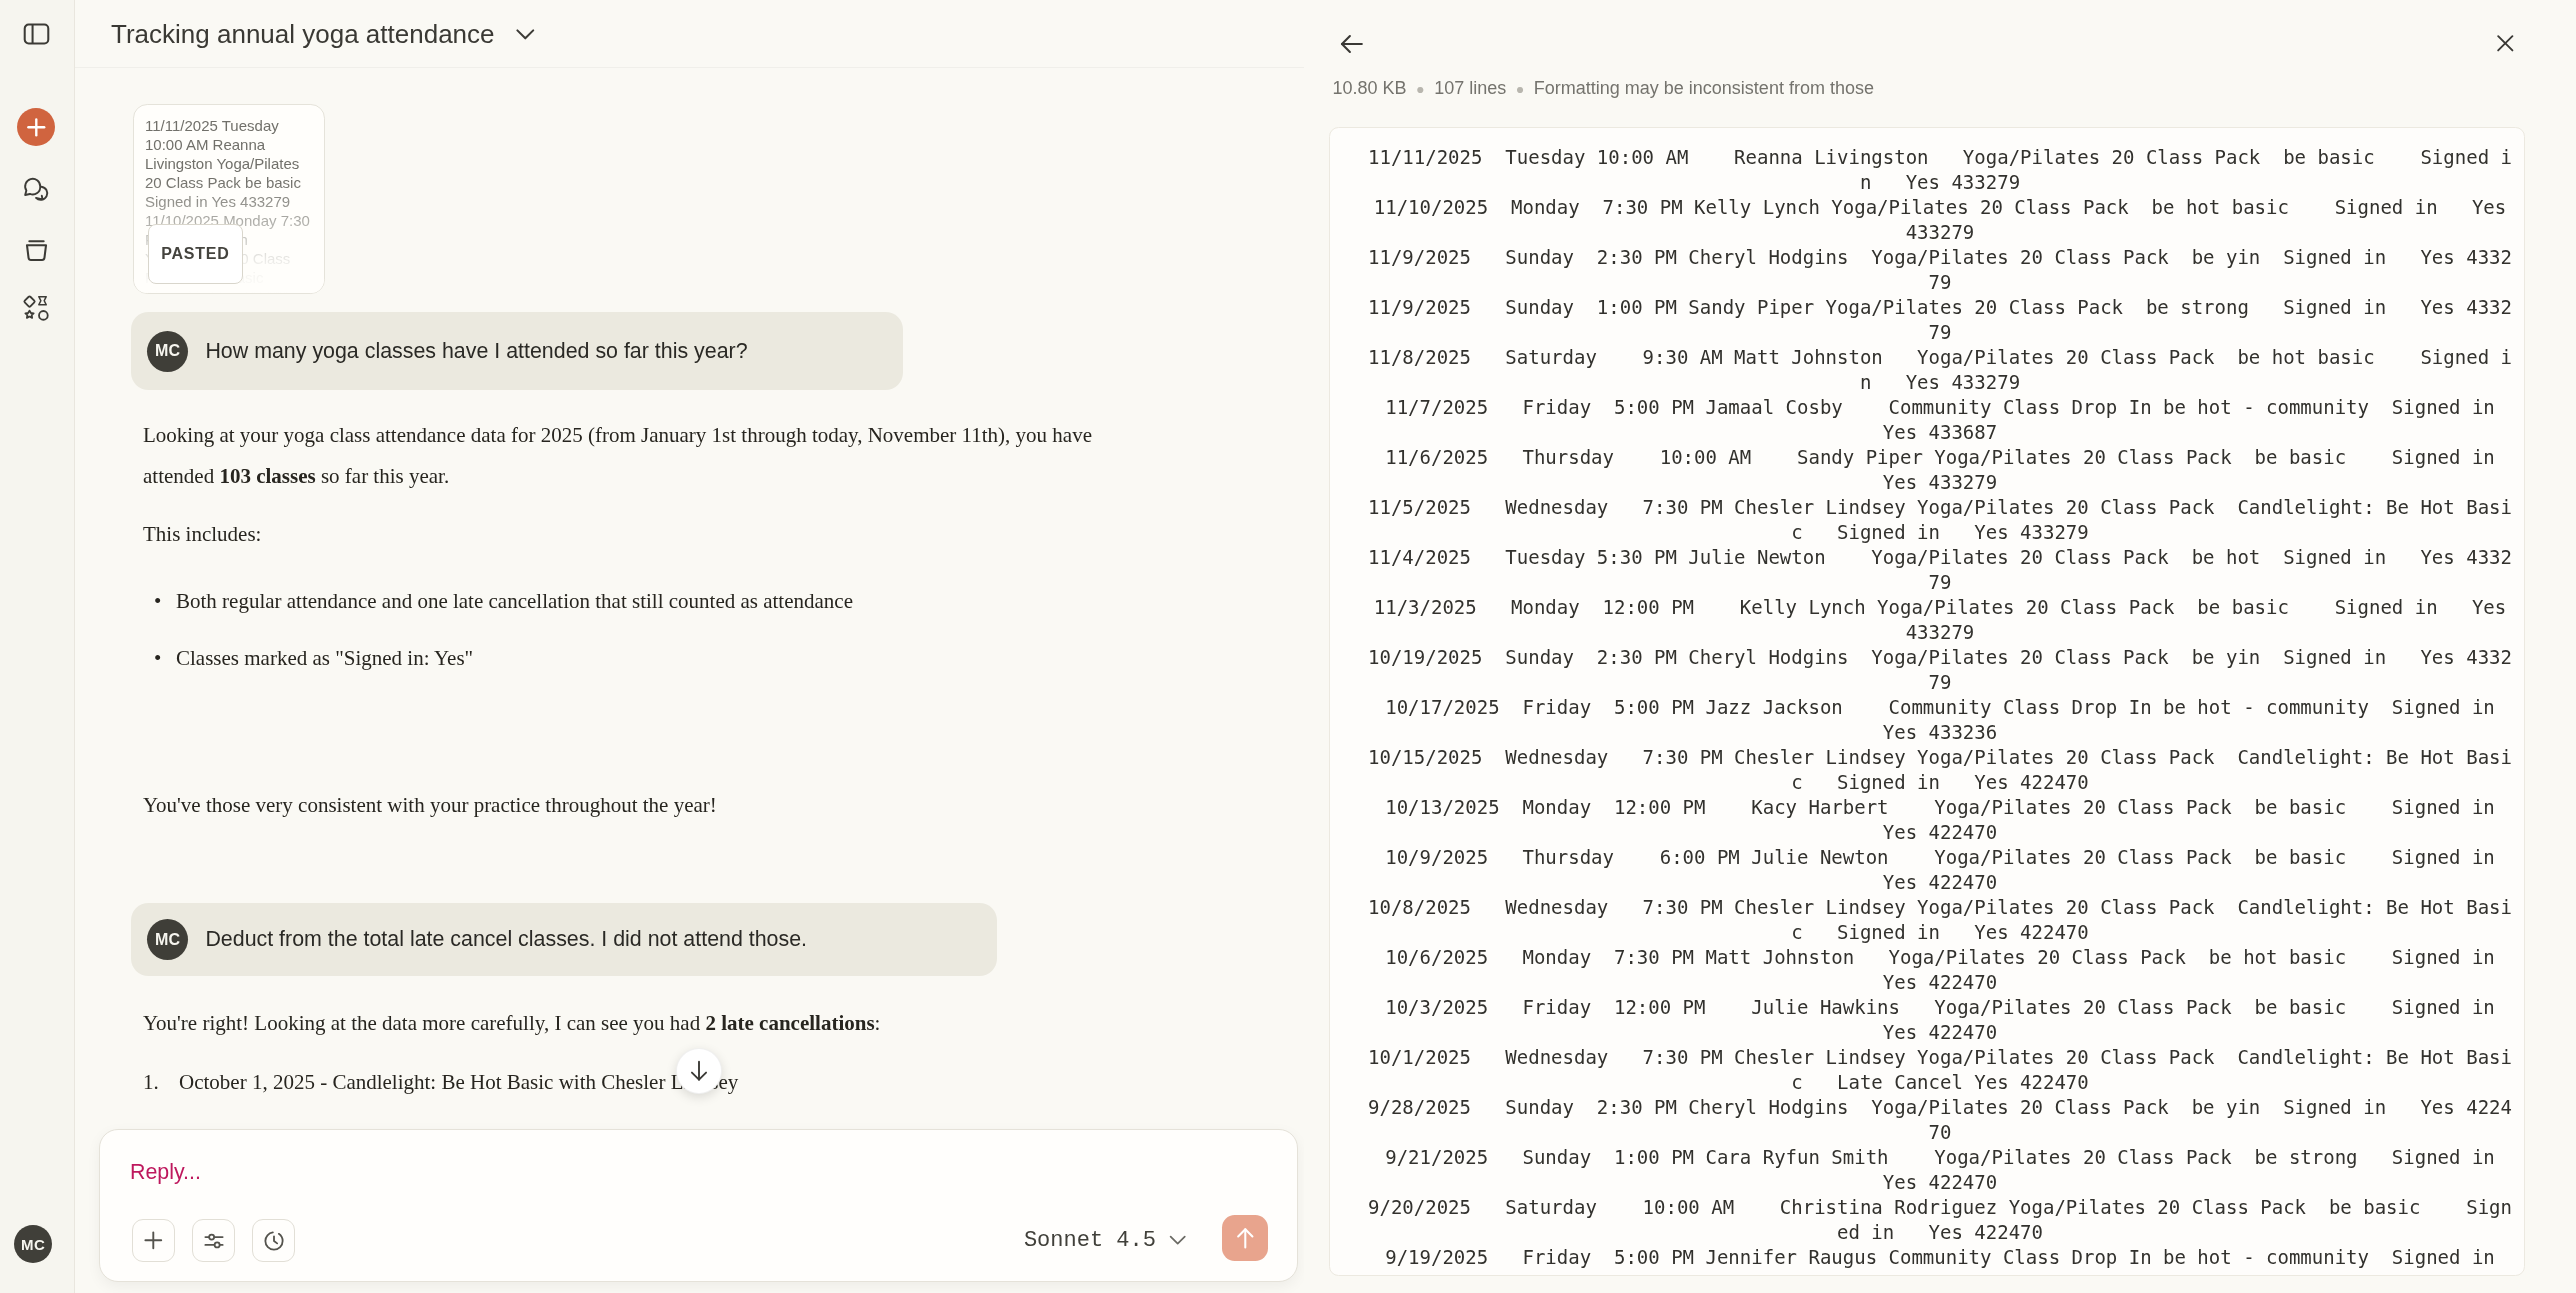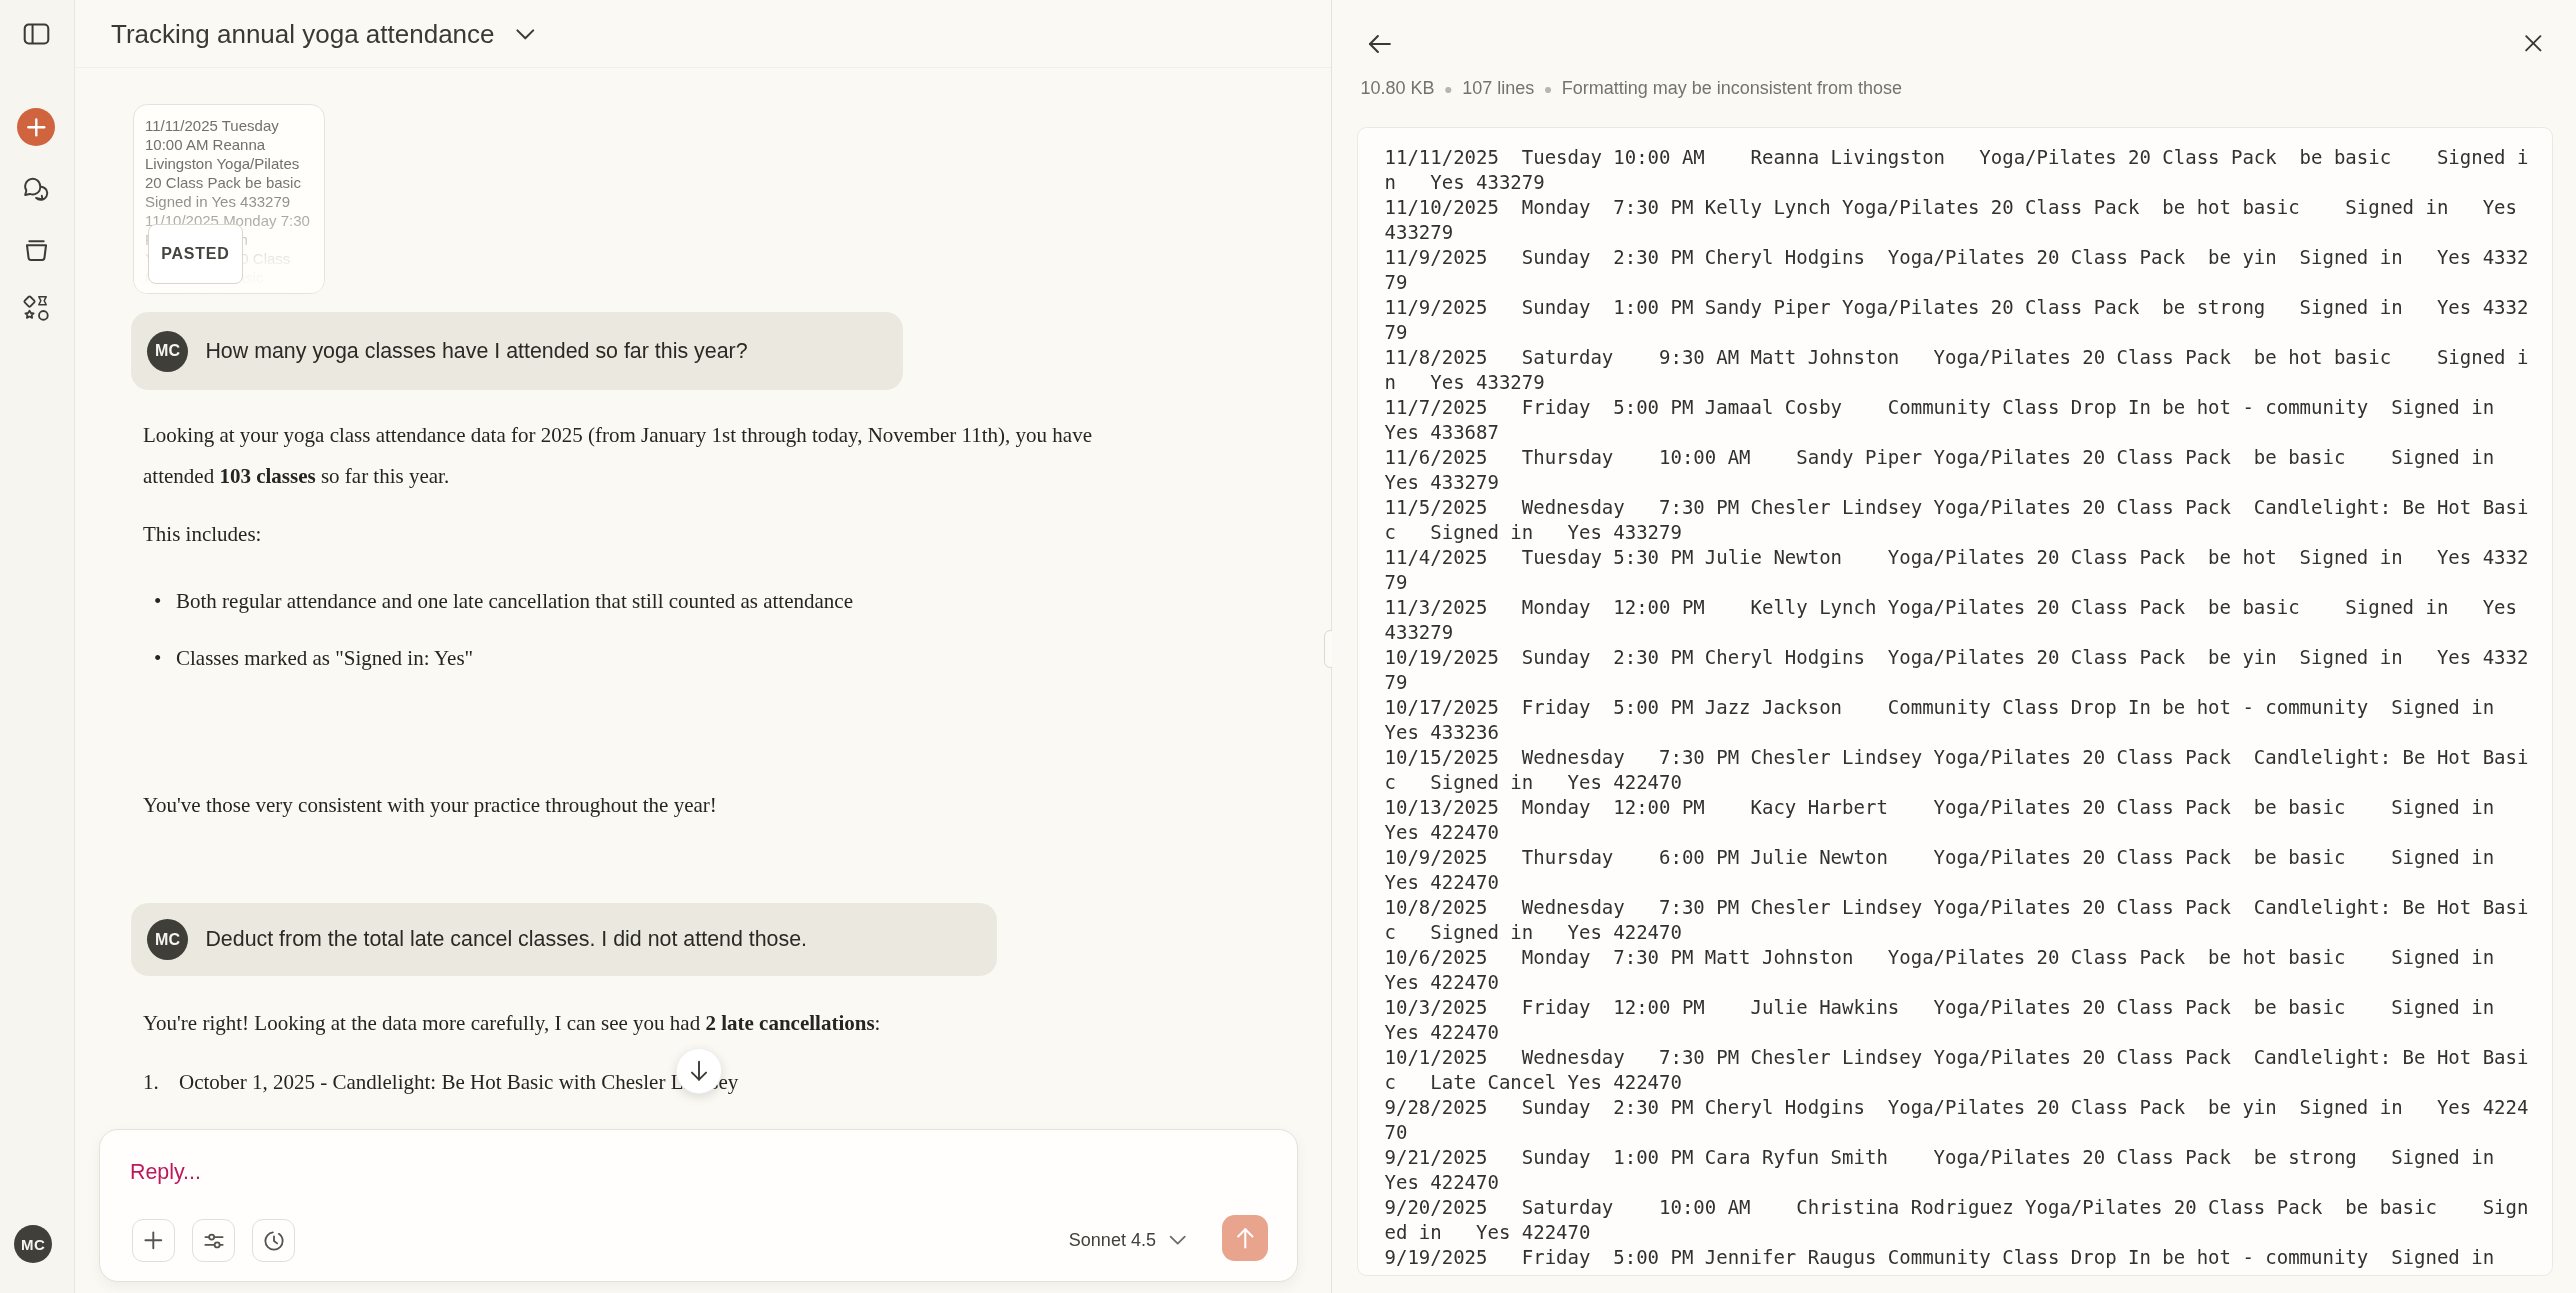--- a/index.html
+++ b/index.html
@@ -42,29 +42,29 @@
   .alist-item .marker { width:36px; }
 
   
   .scroll-down { position:absolute; left:601px; top:1048px; width:46px; height:46px; border-radius:50%; background:#ffffff; border:0.8px solid rgba(0,0,0,0.06); box-shadow:0 3.2px 11px rgba(0,0,0,0.13); display:flex; align-items:center; justify-content:center; cursor:pointer; }
 
   
   .composer { position:absolute; left:24px; top:1129px; width:1199px; height:153px; background:#fffefc; border:0.8px solid #e5e2d9; border-radius:19px; box-shadow:0 4.7px 14.2px rgba(0,0,0,0.05); }
   .composer .placeholder { position:absolute; left:30px; top:30px; font-size:21.4px; color:#be185d; }
   .tool-btn { position:absolute; top:89px; width:43px; height:43px; border:0.8px solid #e2dfd6; border-radius:11px; background:#fffefc; display:flex; align-items:center; justify-content:center; cursor:pointer; }
   .model-select { position:absolute; right:111px; top:89px; height:43px; display:flex; align-items:center; gap:12.7px; cursor:pointer; }
-  .model-label { font-family:Liberation Sans, sans-serif; font-size:18px; color:#41403a; }
+  .model-label { font-family:Liberation Mono, monospace; font-size:22px; color:#41403a; }
   .send-btn { position:absolute; right:29px; top:85px; width:46px; height:46px; border-radius:12.7px; background:#e8a48d; display:flex; align-items:center; justify-content:center; cursor:pointer; }
 
   
   .divider { position:absolute; left:1331px; top:0; width:0.8px; height:1294px; background:#e6e3da; }
   .resize-handle { position:absolute; left:1324px; top:630px; width:12.7px; height:38px; background:#fcfbf8; border:0.8px solid #dbd8cf; border-radius:6.3px; cursor:col-resize; }
 
   
-  .file-panel { position:absolute; left:1332px; top:0; width:1244px; height:1294px; background:#faf9f4; }
+  .file-panel { position:absolute; left:1304px; top:0; width:1244px; height:1294px; background:#faf9f4;text-align:center; }
   .icon-btn { position:absolute; width:35px; height:35px; display:flex; align-items:center; justify-content:center; border-radius:6.3px; cursor:pointer; }
   .file-meta { position:absolute; left:28.5px; top:78px; display:flex; align-items:center; gap:9.5px; font-size:18px; color:#74736d; }
   .meta-dot { color:#b8b6ae; font-size:14.2px; }
   .file-card { position:absolute; left:24.5px; top:127px; width:1196px; height:1149px; background:#fefdfb; border:0.8px solid #ece9e0; border-radius:9.5px; overflow:hidden; }
   .file-card pre { margin:17.4px 0 0 27px; font-family:"DejaVu Sans Mono","Liberation Mono",monospace; font-size:19px; line-height:25px; color:#32312d; white-space:pre; }
 
   svg { display:block; }
 </style>
 </head>
 <body>

